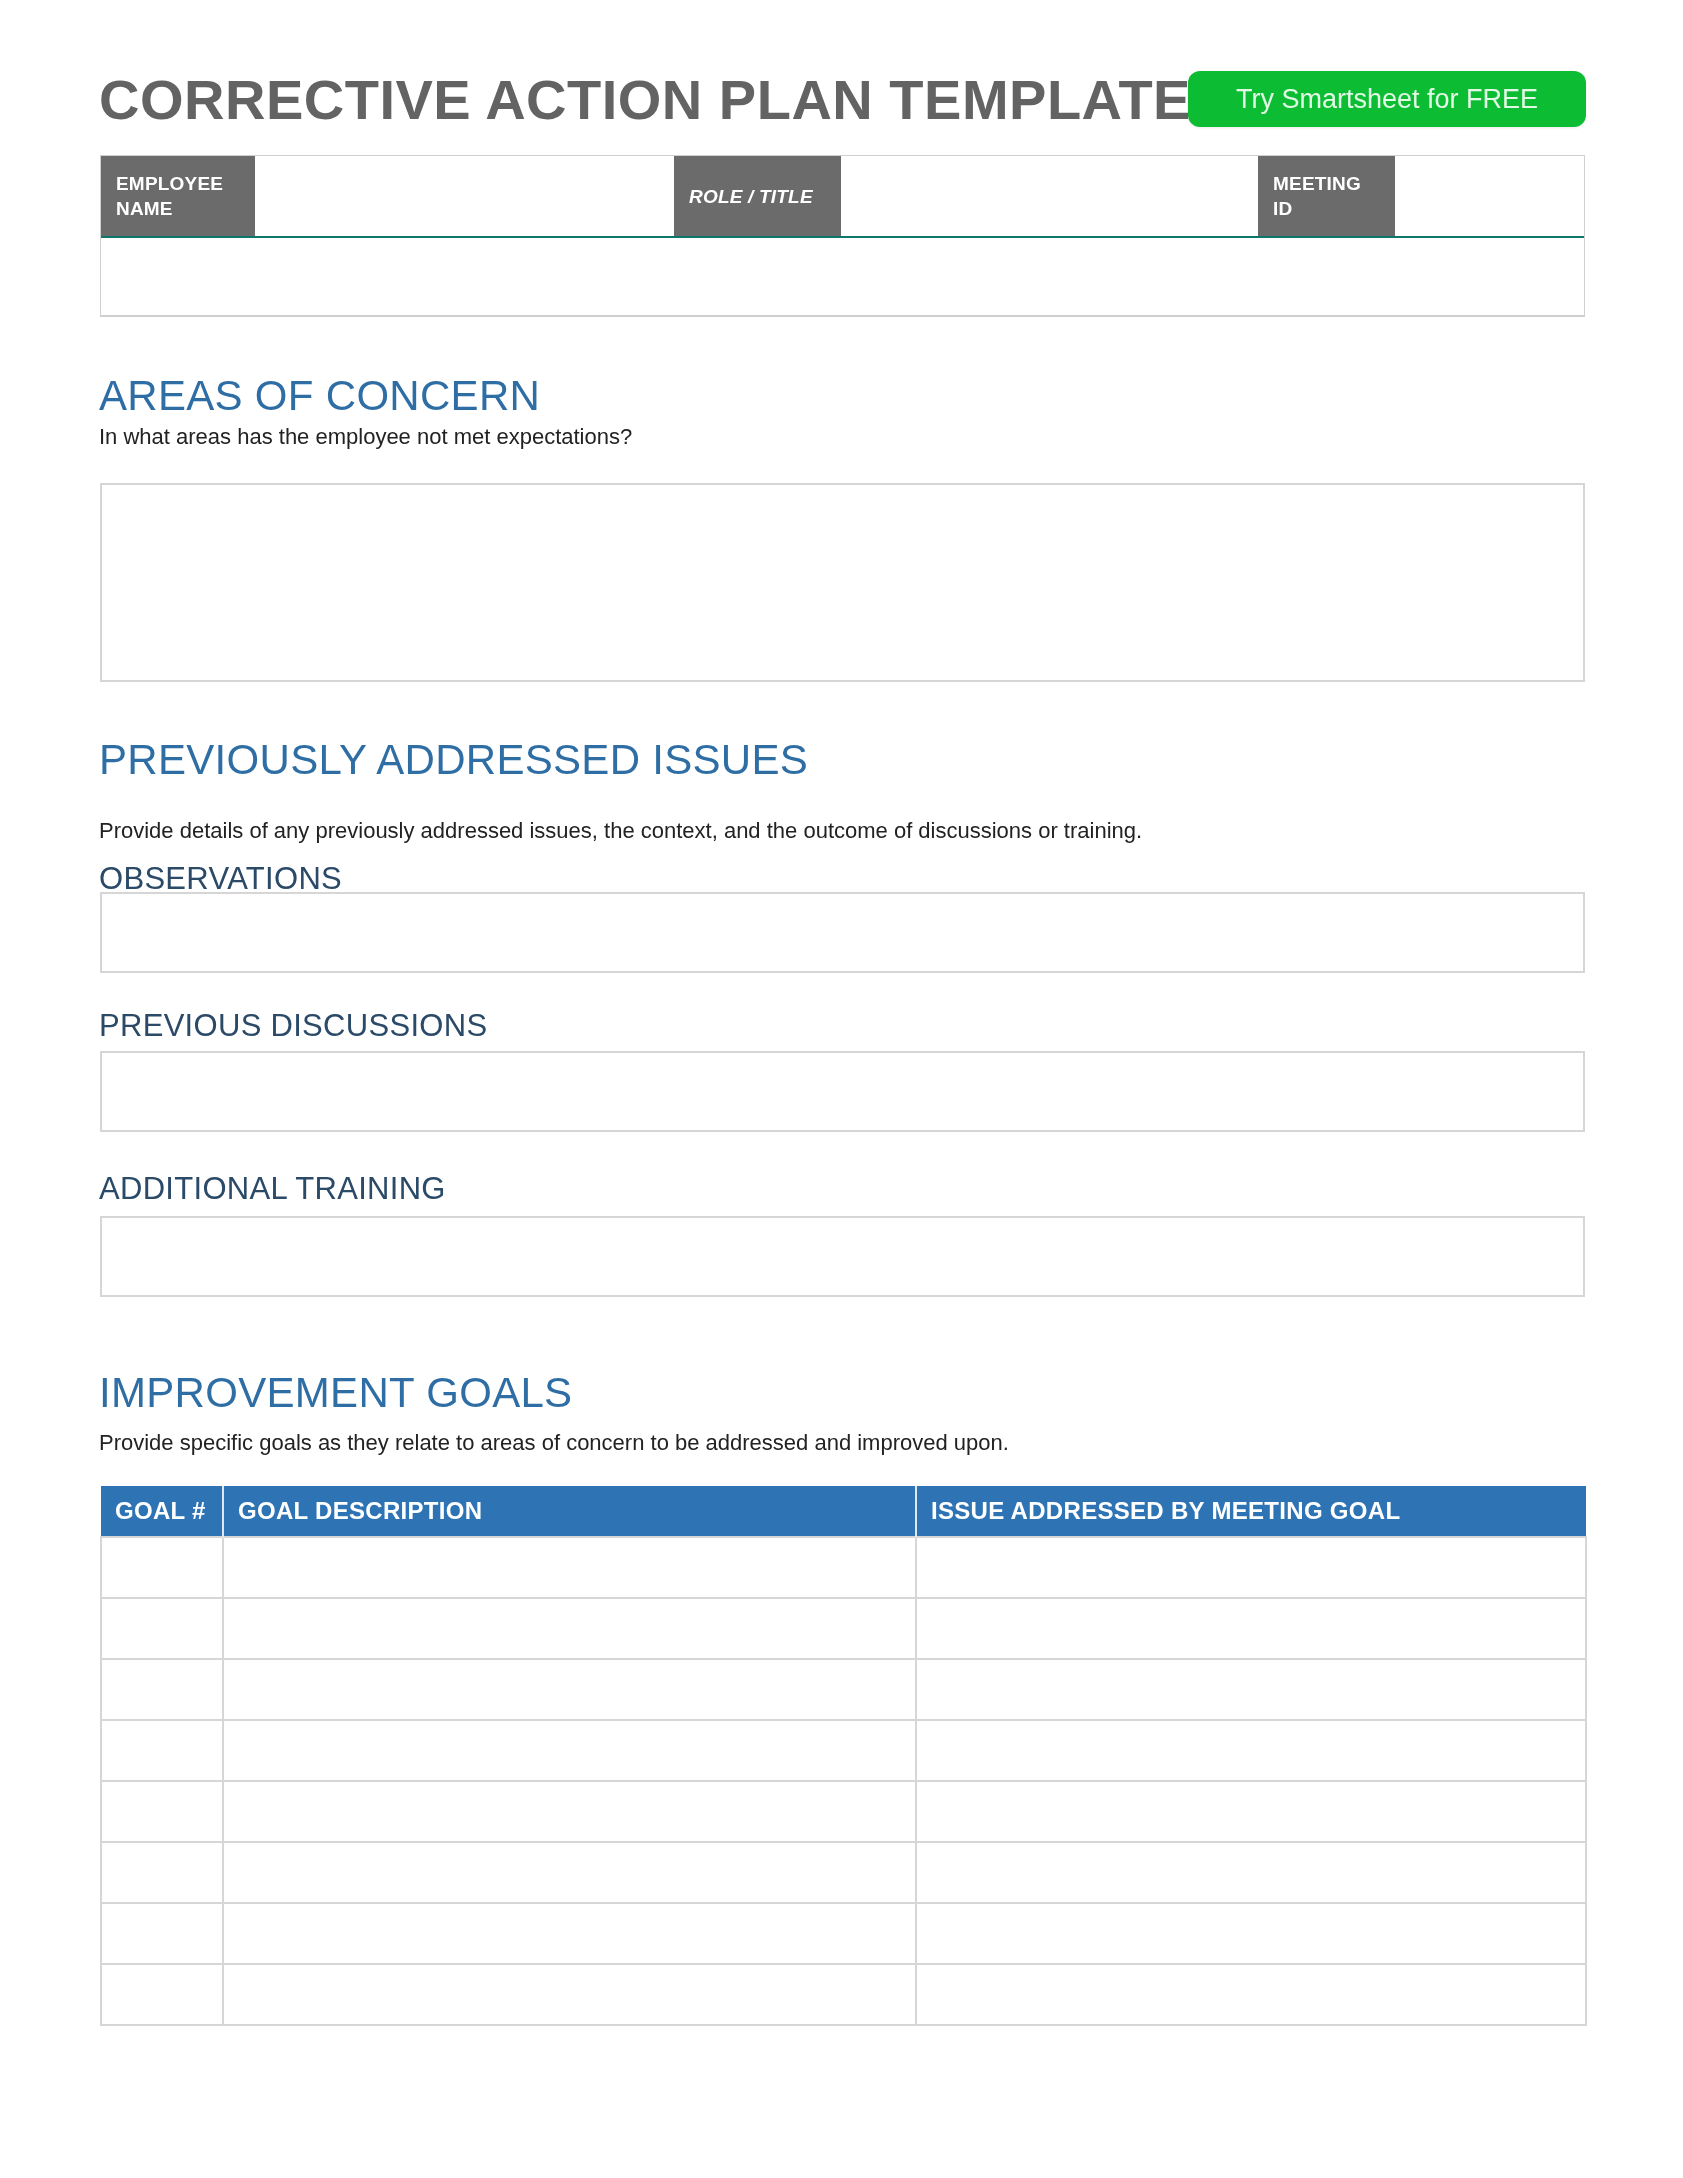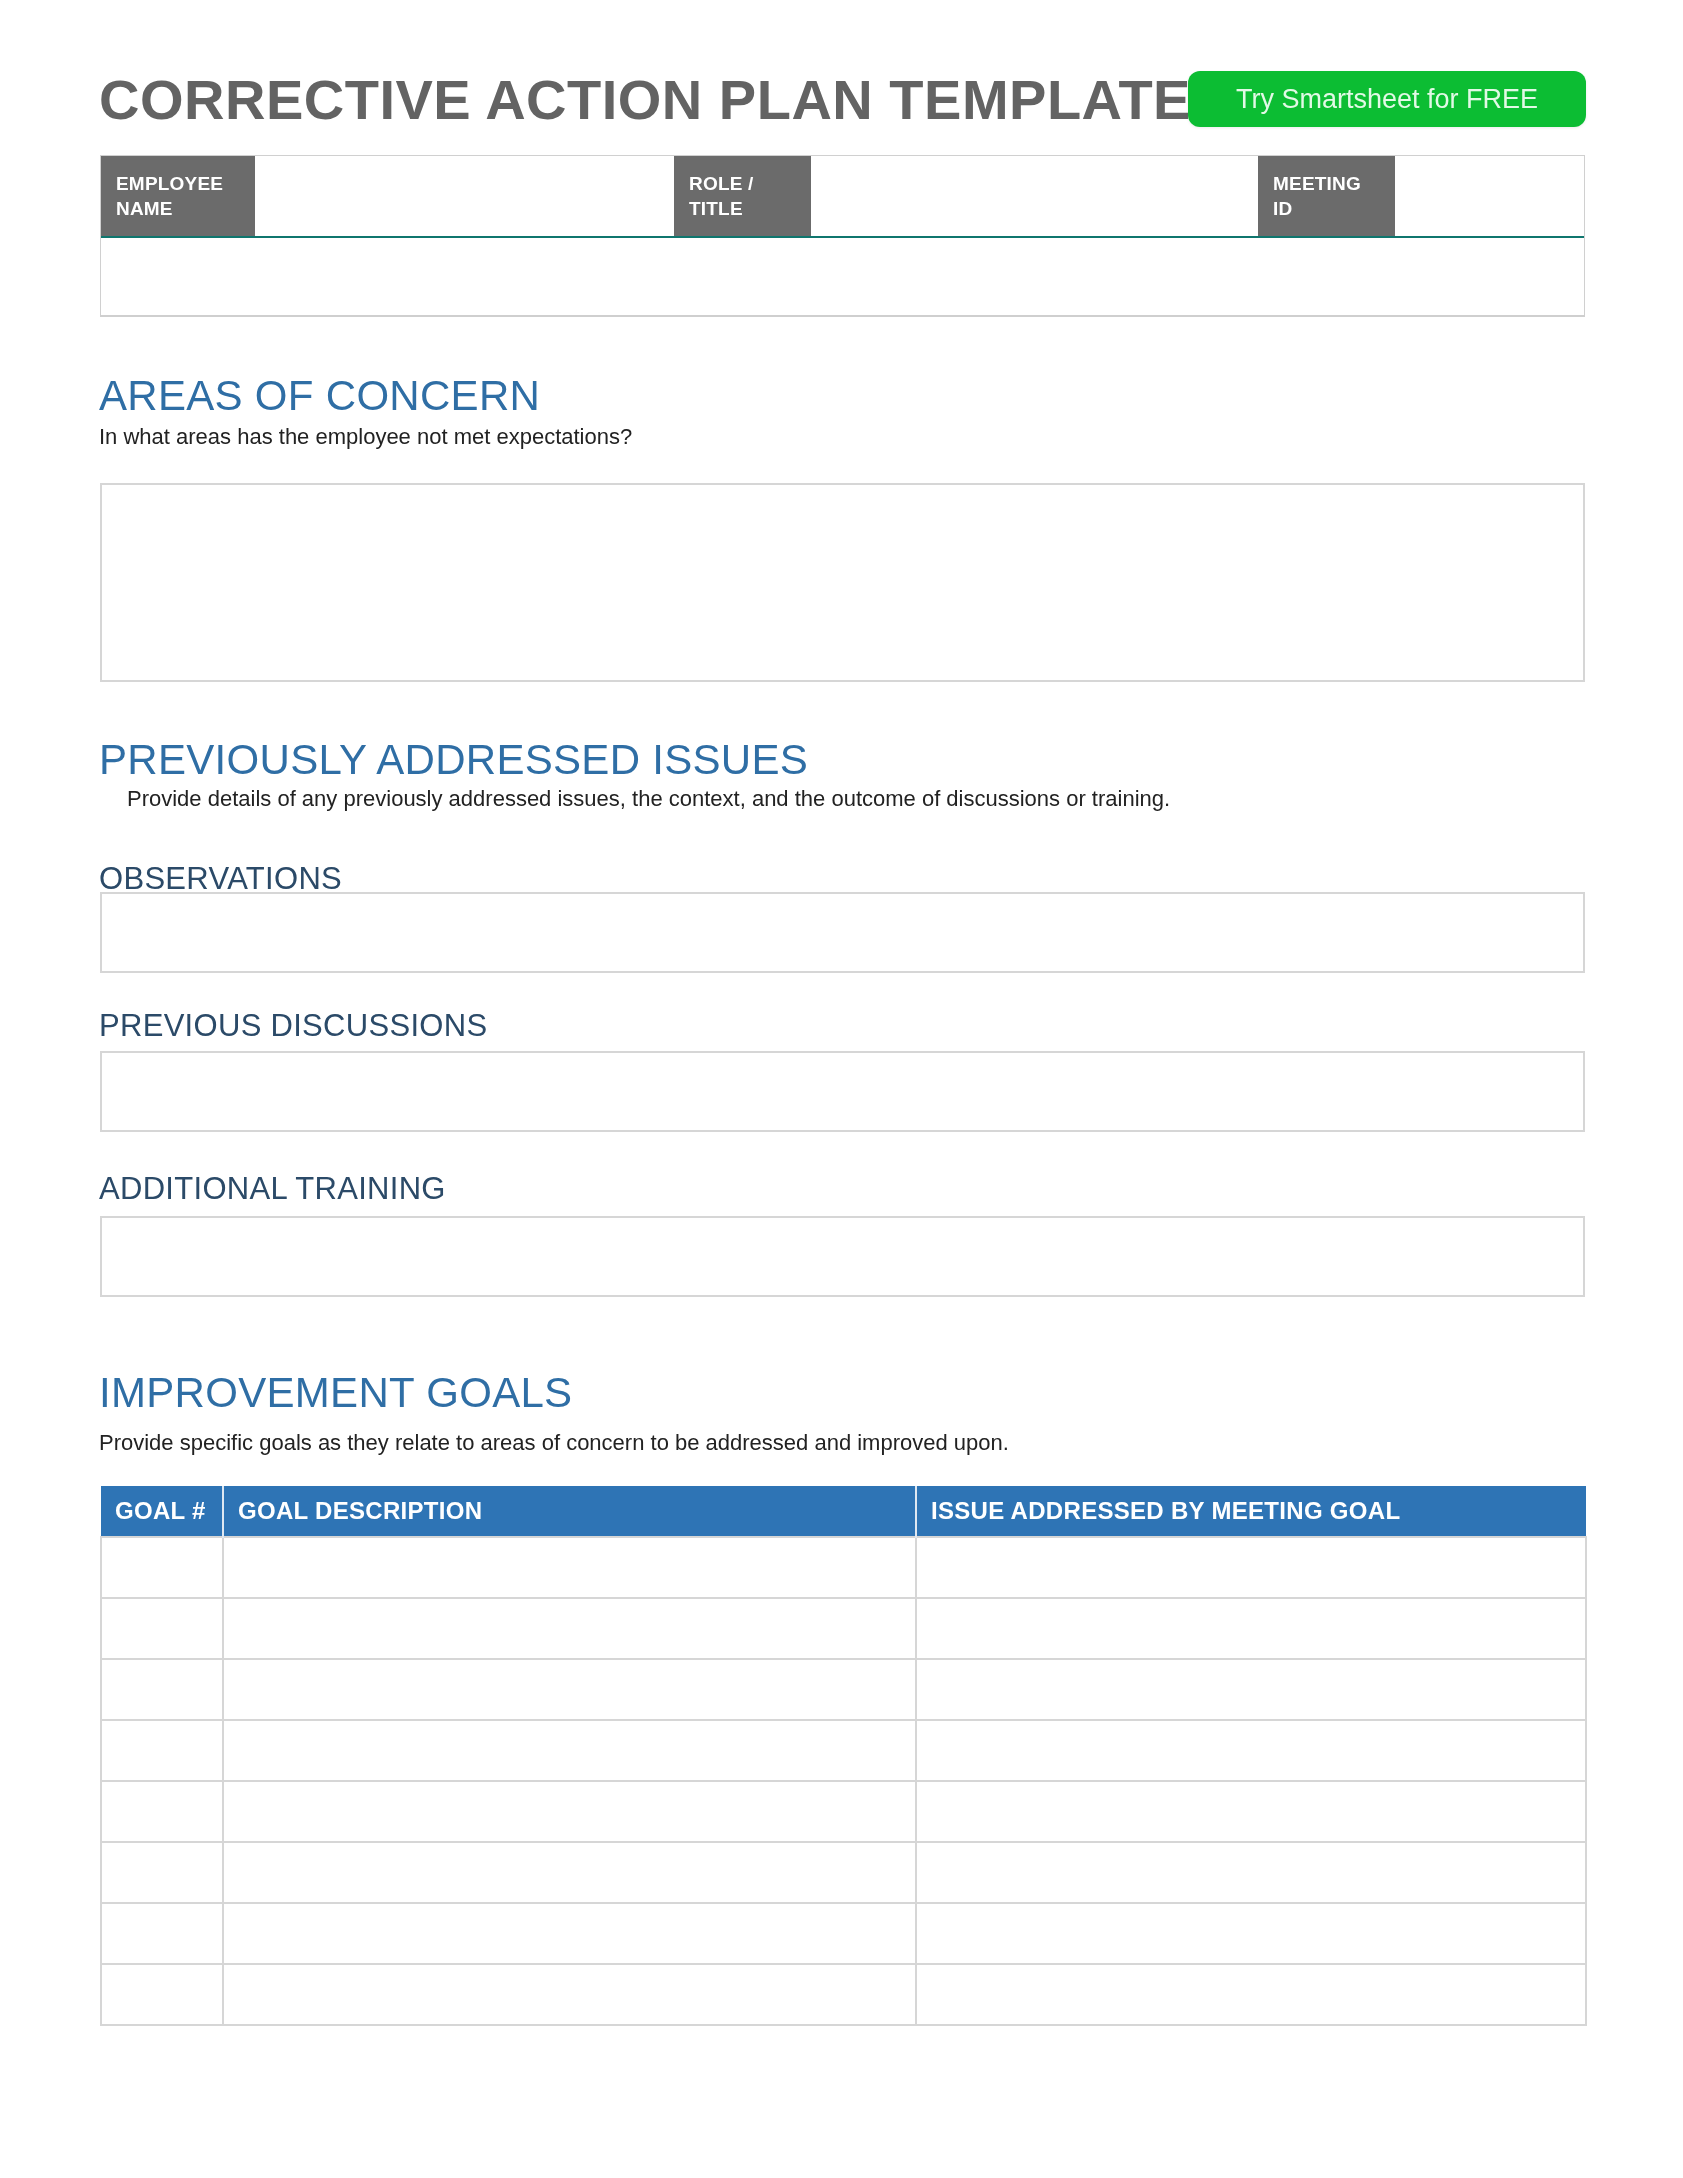--- a/index.html
+++ b/index.html
@@ -15,21 +15,21 @@
           box-sizing: border-box; border-bottom: 2px solid #cfcfcf; }
   .info-row { position: absolute; left: 0; width: 100%; height: 80px; }
   .info-row.r1 { top: 0; border-bottom: 2px solid #0f766e; }
   .info-row.r2 { top: 81px; }
   .lbl { position: absolute; top: 0; height: 100%; background: #6b6b6b; color: #ffffff;
          font-weight: bold; font-size: 19px; line-height: 25px; box-sizing: border-box;
          padding-left: 15px; display: flex; align-items: center; letter-spacing: 0.2px; }
   .val { position: absolute; top: 0; height: 100%; }
   .l1 { left: 0; width: 154px; }
   .v1 { left: 154px; width: 419px; }
-  .l2 { left: 573px; width: 137px; }
+  .l2 { left: 573px; width: 167px; font-style: italic; }
   .v2 { left: 741px; width: 417px; }
   .l3 { left: 1157px; width: 137px; }
   .v3 { left: 1294px; width: 189px; }
   .sec-head { left: 99px; color: #2f6ea5; font-size: 42px; line-height: 48px; white-space: nowrap; letter-spacing: 0.3px; }
   .sub-head { left: 99px; color: #2b4a68; font-size: 31px; line-height: 36px; white-space: nowrap; letter-spacing: 0.3px; }
   .caption { left: 99px; color: #222222; font-size: 22px; line-height: 30px; white-space: nowrap; }
   .box { left: 100px; width: 1485px; border: 2px solid #d6d6d6; box-sizing: border-box; background: #fff; }
   .goals { left: 100px; top: 1486px; width: 1485px; border-collapse: collapse; table-layout: fixed; }
   .goals th { background: #2e74b5; color: #ffffff; font-weight: bold; font-size: 24px; height: 50px;
               text-align: left; padding: 0 0 0 14px; border-left: 2px solid #dfe8f2; letter-spacing: 0.3px; }
@@ -51,21 +51,21 @@
     <div class="lbl l3" style="width:137px;padding-right:30px;">MEETING ID</div>
     <div class="val v3"></div>
   </div>
 </div>
 
 <div class="abs sec-head" style="top:372px;">AREAS OF CONCERN</div>
 <div class="abs caption" style="top:422px;">In what areas has the employee not met expectations?</div>
 <div class="abs box" style="top:483px;height:199px;"></div>
 
 <div class="abs sec-head" style="top:736px;">PREVIOUSLY ADDRESSED ISSUES</div>
-<div class="abs caption" style="top:784px;margin-left:28px;">Provide details of any previously addressed issues, the context, and the outcome of discussions or training.</div>
+<div class="abs caption" style="top:816px;">Provide details of any previously addressed issues, the context, and the outcome of discussions or training.</div>
 
 <div class="abs sub-head" style="top:849px;margin-top:12px;">OBSERVATIONS</div>
 <div class="abs box" style="top:892px;height:81px;"></div>
 
 <div class="abs sub-head" style="top:1008px;">PREVIOUS DISCUSSIONS</div>
 <div class="abs box" style="top:1051px;height:81px;"></div>
 
 <div class="abs sub-head" style="top:1171px;">ADDITIONAL TRAINING</div>
 <div class="abs box" style="top:1216px;height:81px;"></div>
 

